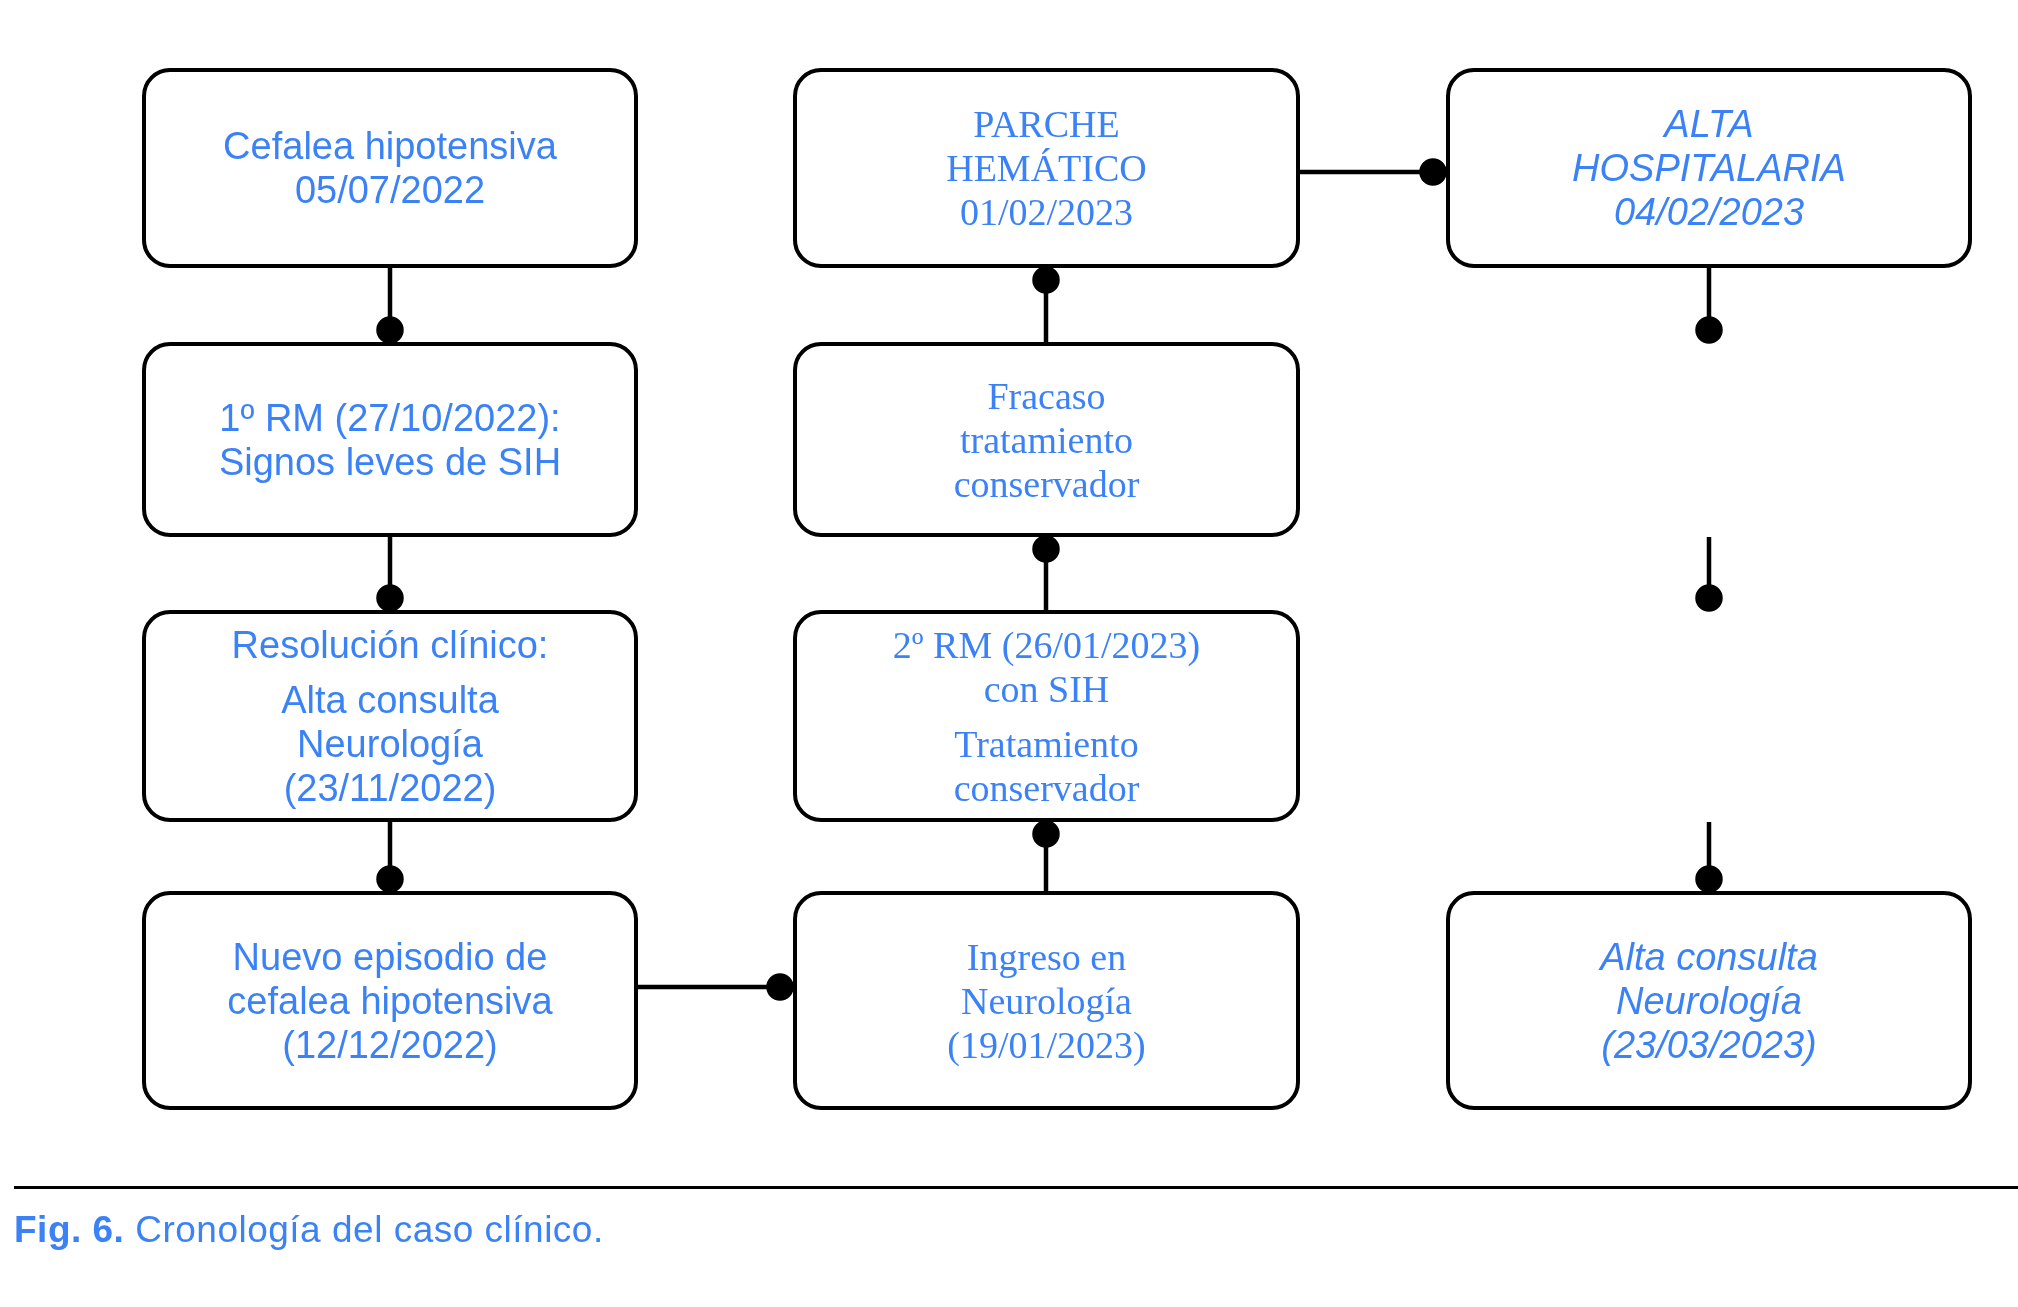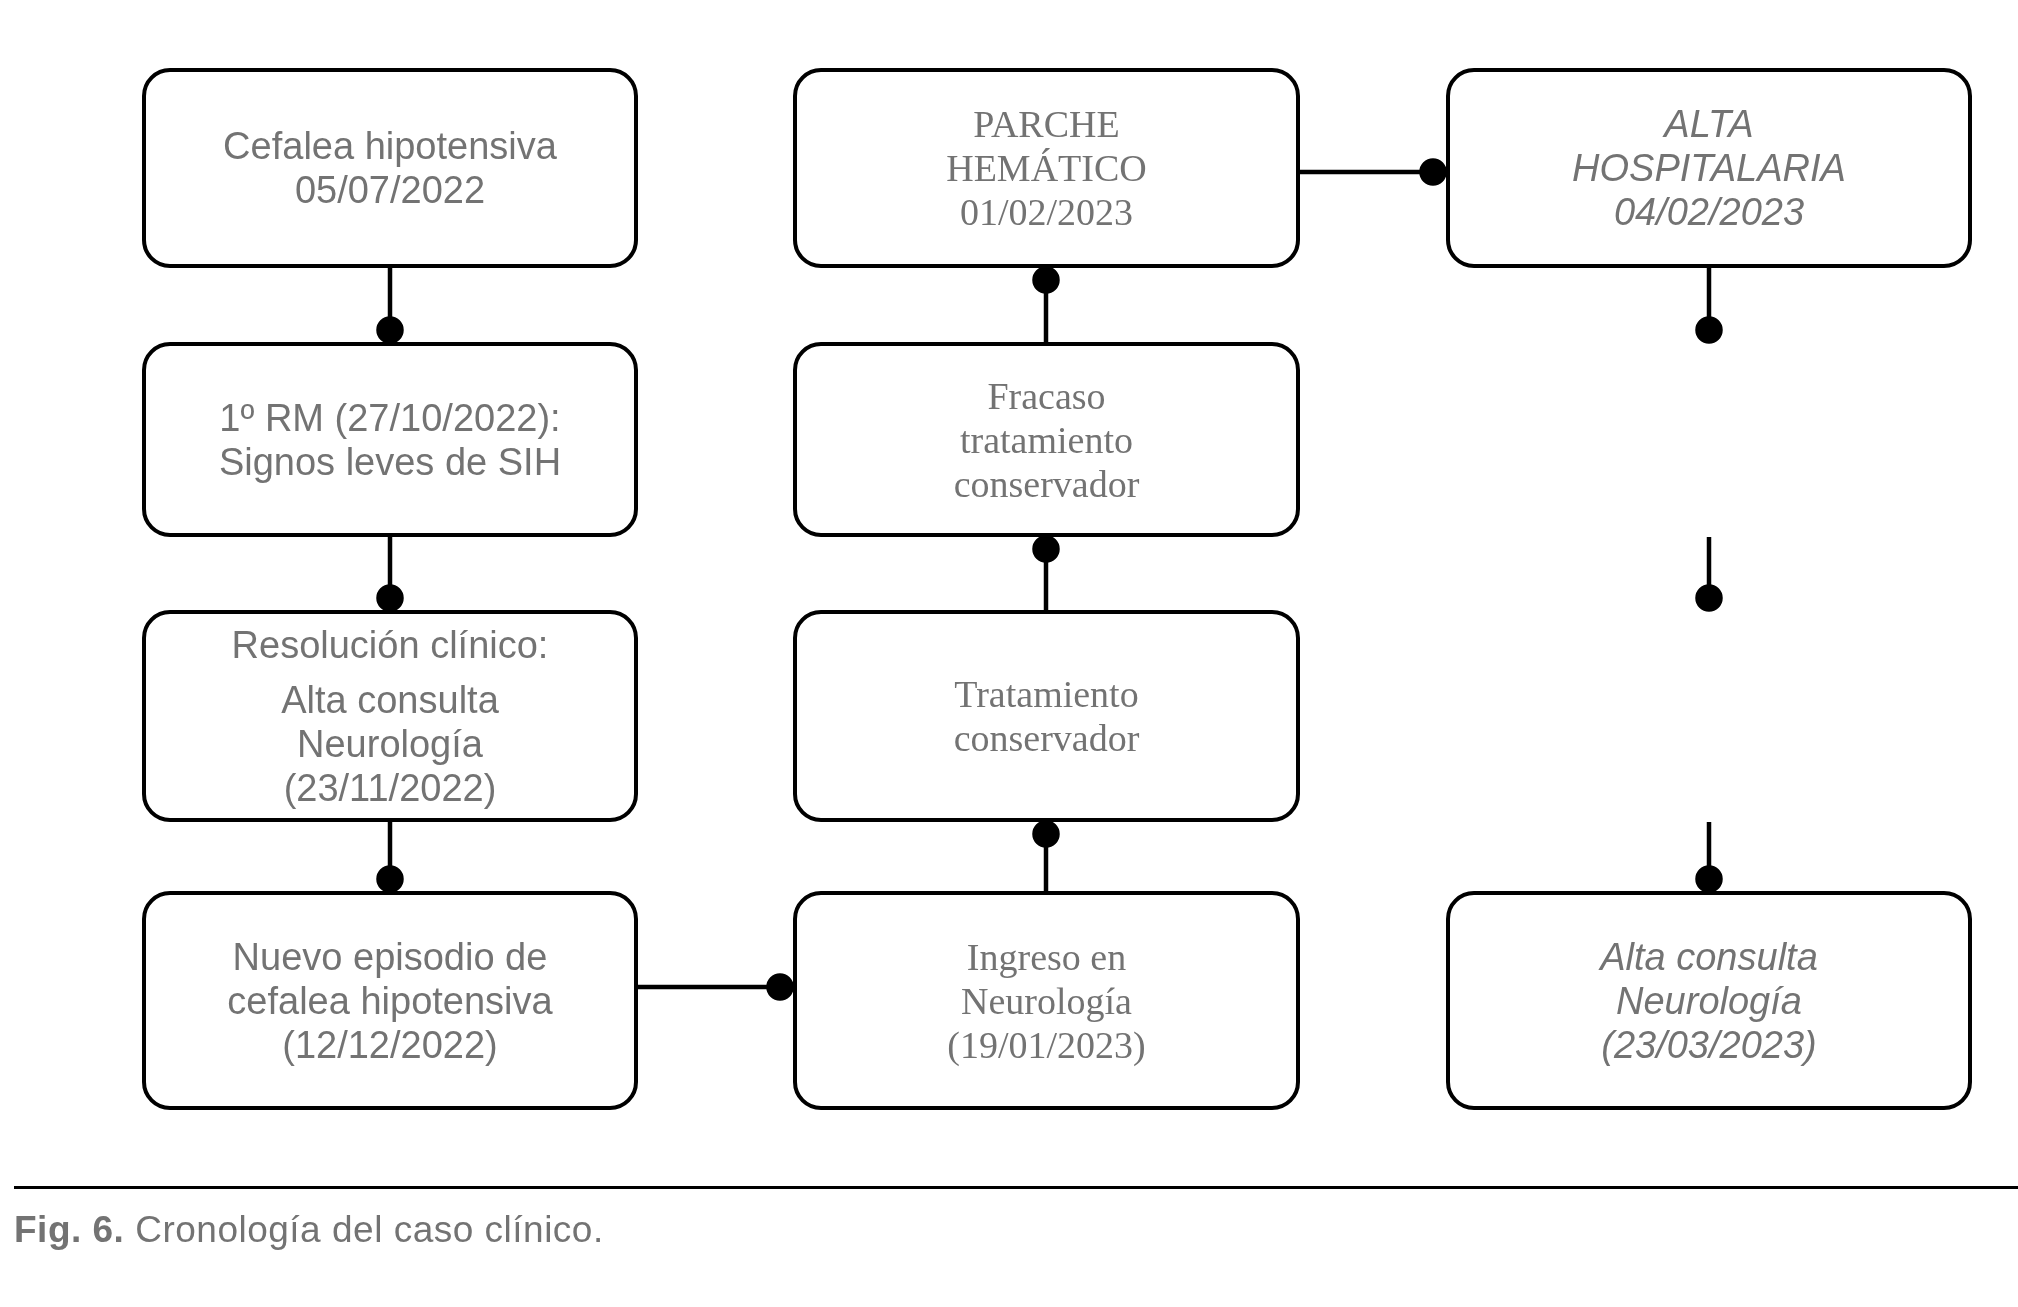--- a/index.html
+++ b/index.html
@@ -2,21 +2,21 @@
 <html><head>
 <meta charset="utf-8">
 <style>
   html, body { margin: 0; padding: 0; background: #ffffff; }
   #figure {
     position: relative;
     width: 2018px;
     height: 1307px;
     background: #ffffff;
     font-family: "Liberation Sans", sans-serif;
-    color: #737373;
+    color: #3b82f6;
     overflow: hidden;
   }
   #connectors {
     position: absolute;
     left: 0; top: 0;
     width: 2018px; height: 1307px;
   }
   .flow-box {
     position: absolute;
     box-sizing: border-box;
@@ -121,20 +121,22 @@
     <div class="para">PARCHE
 HEMÁTICO
 01/02/2023</div>
   </div>
   <div class="flow-box col2 row2">
     <div class="para">Fracaso
 tratamiento
 conservador</div>
   </div>
   <div class="flow-box col2 row3">
+    <div class="para">2º RM (26/01/2023)
+con SIH</div>
     <div class="para">Tratamiento
 conservador</div>
   </div>
   <div class="flow-box col2 row4">
     <div class="para">Ingreso en
 Neurología
 (19/01/2023)</div>
   </div>
 
   <div class="flow-box col3 row1">

